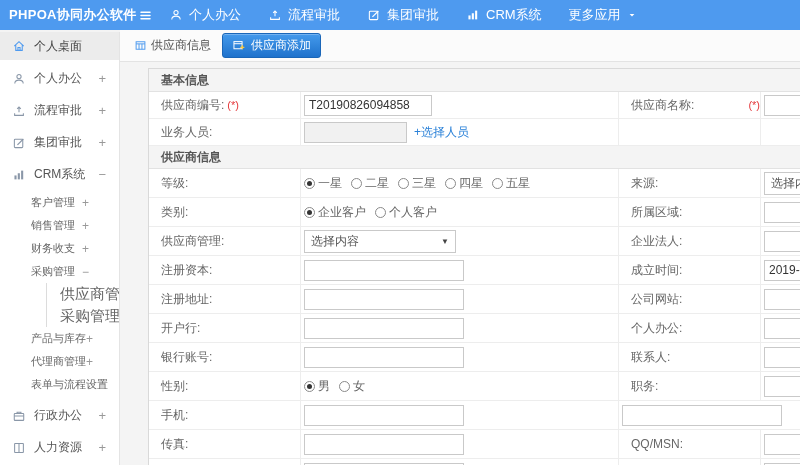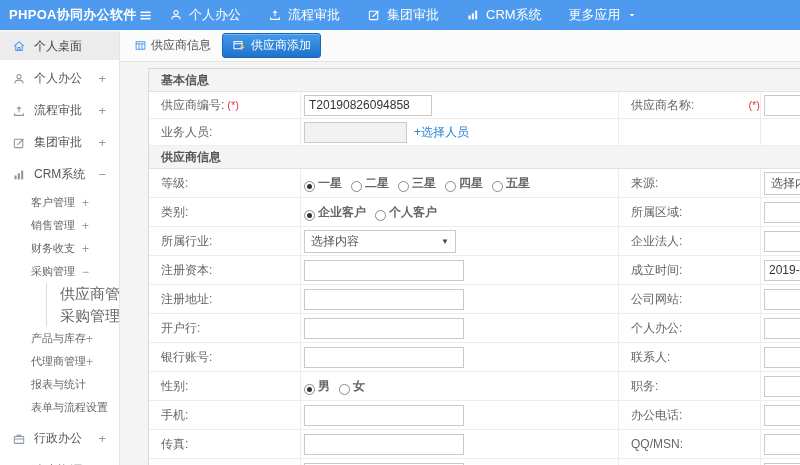--- a/index.html
+++ b/index.html
@@ -44,21 +44,21 @@
   .w2 { width:318px; padding-left:3px; }
   .w3 { width:142px;justify-content:space-between; }
   .w4 { flex:1; border-right:none; padding-left:3px; }
   .req { color:#e4393c; font-size:11px; }
   .txt { border:1px solid #c9c9c9; height:21px; padding:0 4px; font-size:12px; color:#333; font-family:inherit; background:#fff; }
   .txt.muted { background:#f1f1f1; }
   .sel { border:1px solid #c9c9c9; height:23px; background:#fff; display:flex; align-items:center; justify-content:space-between; padding:0 6px; color:#555; cursor:pointer; flex:none; }
   .sel .car { font-size:8px; color:#444; margin-left:6px; }
   .lnk { color:#2a81d8; text-decoration:none; margin-left:7px; cursor:pointer; white-space:nowrap; }
   .radios { display:flex; align-items:center; }
-  .ropt { display:flex; align-items:flex-end; margin-right:9px; color:#666; cursor:pointer; white-space:nowrap;font-weight:bold; }
+  .ropt { display:flex; align-items:center; margin-right:9px; color:#666; cursor:pointer; white-space:nowrap; }
   .rdot { width:11px; height:11px; border:1px solid #8a8a8a; border-radius:50%; margin-right:3px; position:relative; background:#fff; flex:none; }
   .rdot.on::after { content:""; position:absolute; left:2px; top:2px; width:5px; height:5px; background:#333; border-radius:50%; }
   .ic { display:inline-flex; align-items:center; line-height:0; flex:none; }
 </style>
 </head>
 <body>
 
 <div class="topbar">
   <div class="logo">PHPOA协同办公软件</div>
   <span class="menu-btn" id="menuBtn">
@@ -192,23 +192,20 @@
           <span>采购管理</span>
         </div>
       </div>
       <div class="sub-item">
         <span>产品与库存</span>
         <span class="exp">+</span>
       </div>
       <div class="sub-item">
         <span>代理商管理</span>
         <span class="exp">+</span>
-      </div>
-      <div class="sub-item">
-        <span>报表与统计</span>
       </div>
       <div class="sub-item">
         <span>表单与流程设置</span>
       </div>
     </div>
     <div class="side-item">
       <span class="ic" style="color: rgb(138, 151, 168);">
         <svg width="14" height="14" viewBox="0 0 16 16" fill="none" stroke="currentColor" stroke-width="1.2">
           <rect x="2.6" y="5.2" width="10.8" height="7.8" rx="0.8"></rect>
           <path d="M5.8 5.2V3.6h4.4v1.6M2.6 8h10.8"></path>
@@ -339,21 +336,21 @@
           </div>
           <div class="fc fl w3">
             <span>所属区域:</span>
           </div>
           <div class="fc w4">
             <input class="txt" value="" style="width: 160px;">
           </div>
         </div>
         <div class="frow">
           <div class="fc fl w1">
-            <span>所属行业:</span>
+            <span>供应商管理:</span>
           </div>
           <div class="fc w2">
             <div class="sel" style="width: 152px;">
               <span>选择内容</span>
               <span class="car">▼</span>
             </div>
           </div>
           <div class="fc fl w3">
             <span>企业法人:</span>
           </div>
@@ -440,23 +437,20 @@
             <input class="txt" value="" style="width: 160px;">
           </div>
         </div>
         <div class="frow">
           <div class="fc fl w1">
             <span>手机:</span>
           </div>
           <div class="fc w2">
             <input class="txt" value="" style="width: 160px;">
           </div>
-          <div class="fc fl w3">
-            <span>办公电话:</span>
-          </div>
           <div class="fc w4">
             <input class="txt" value="" style="width: 160px;">
           </div>
         </div>
         <div class="frow">
           <div class="fc fl w1">
             <span>传真:</span>
           </div>
           <div class="fc w2">
             <input class="txt" value="" style="width: 160px;">

